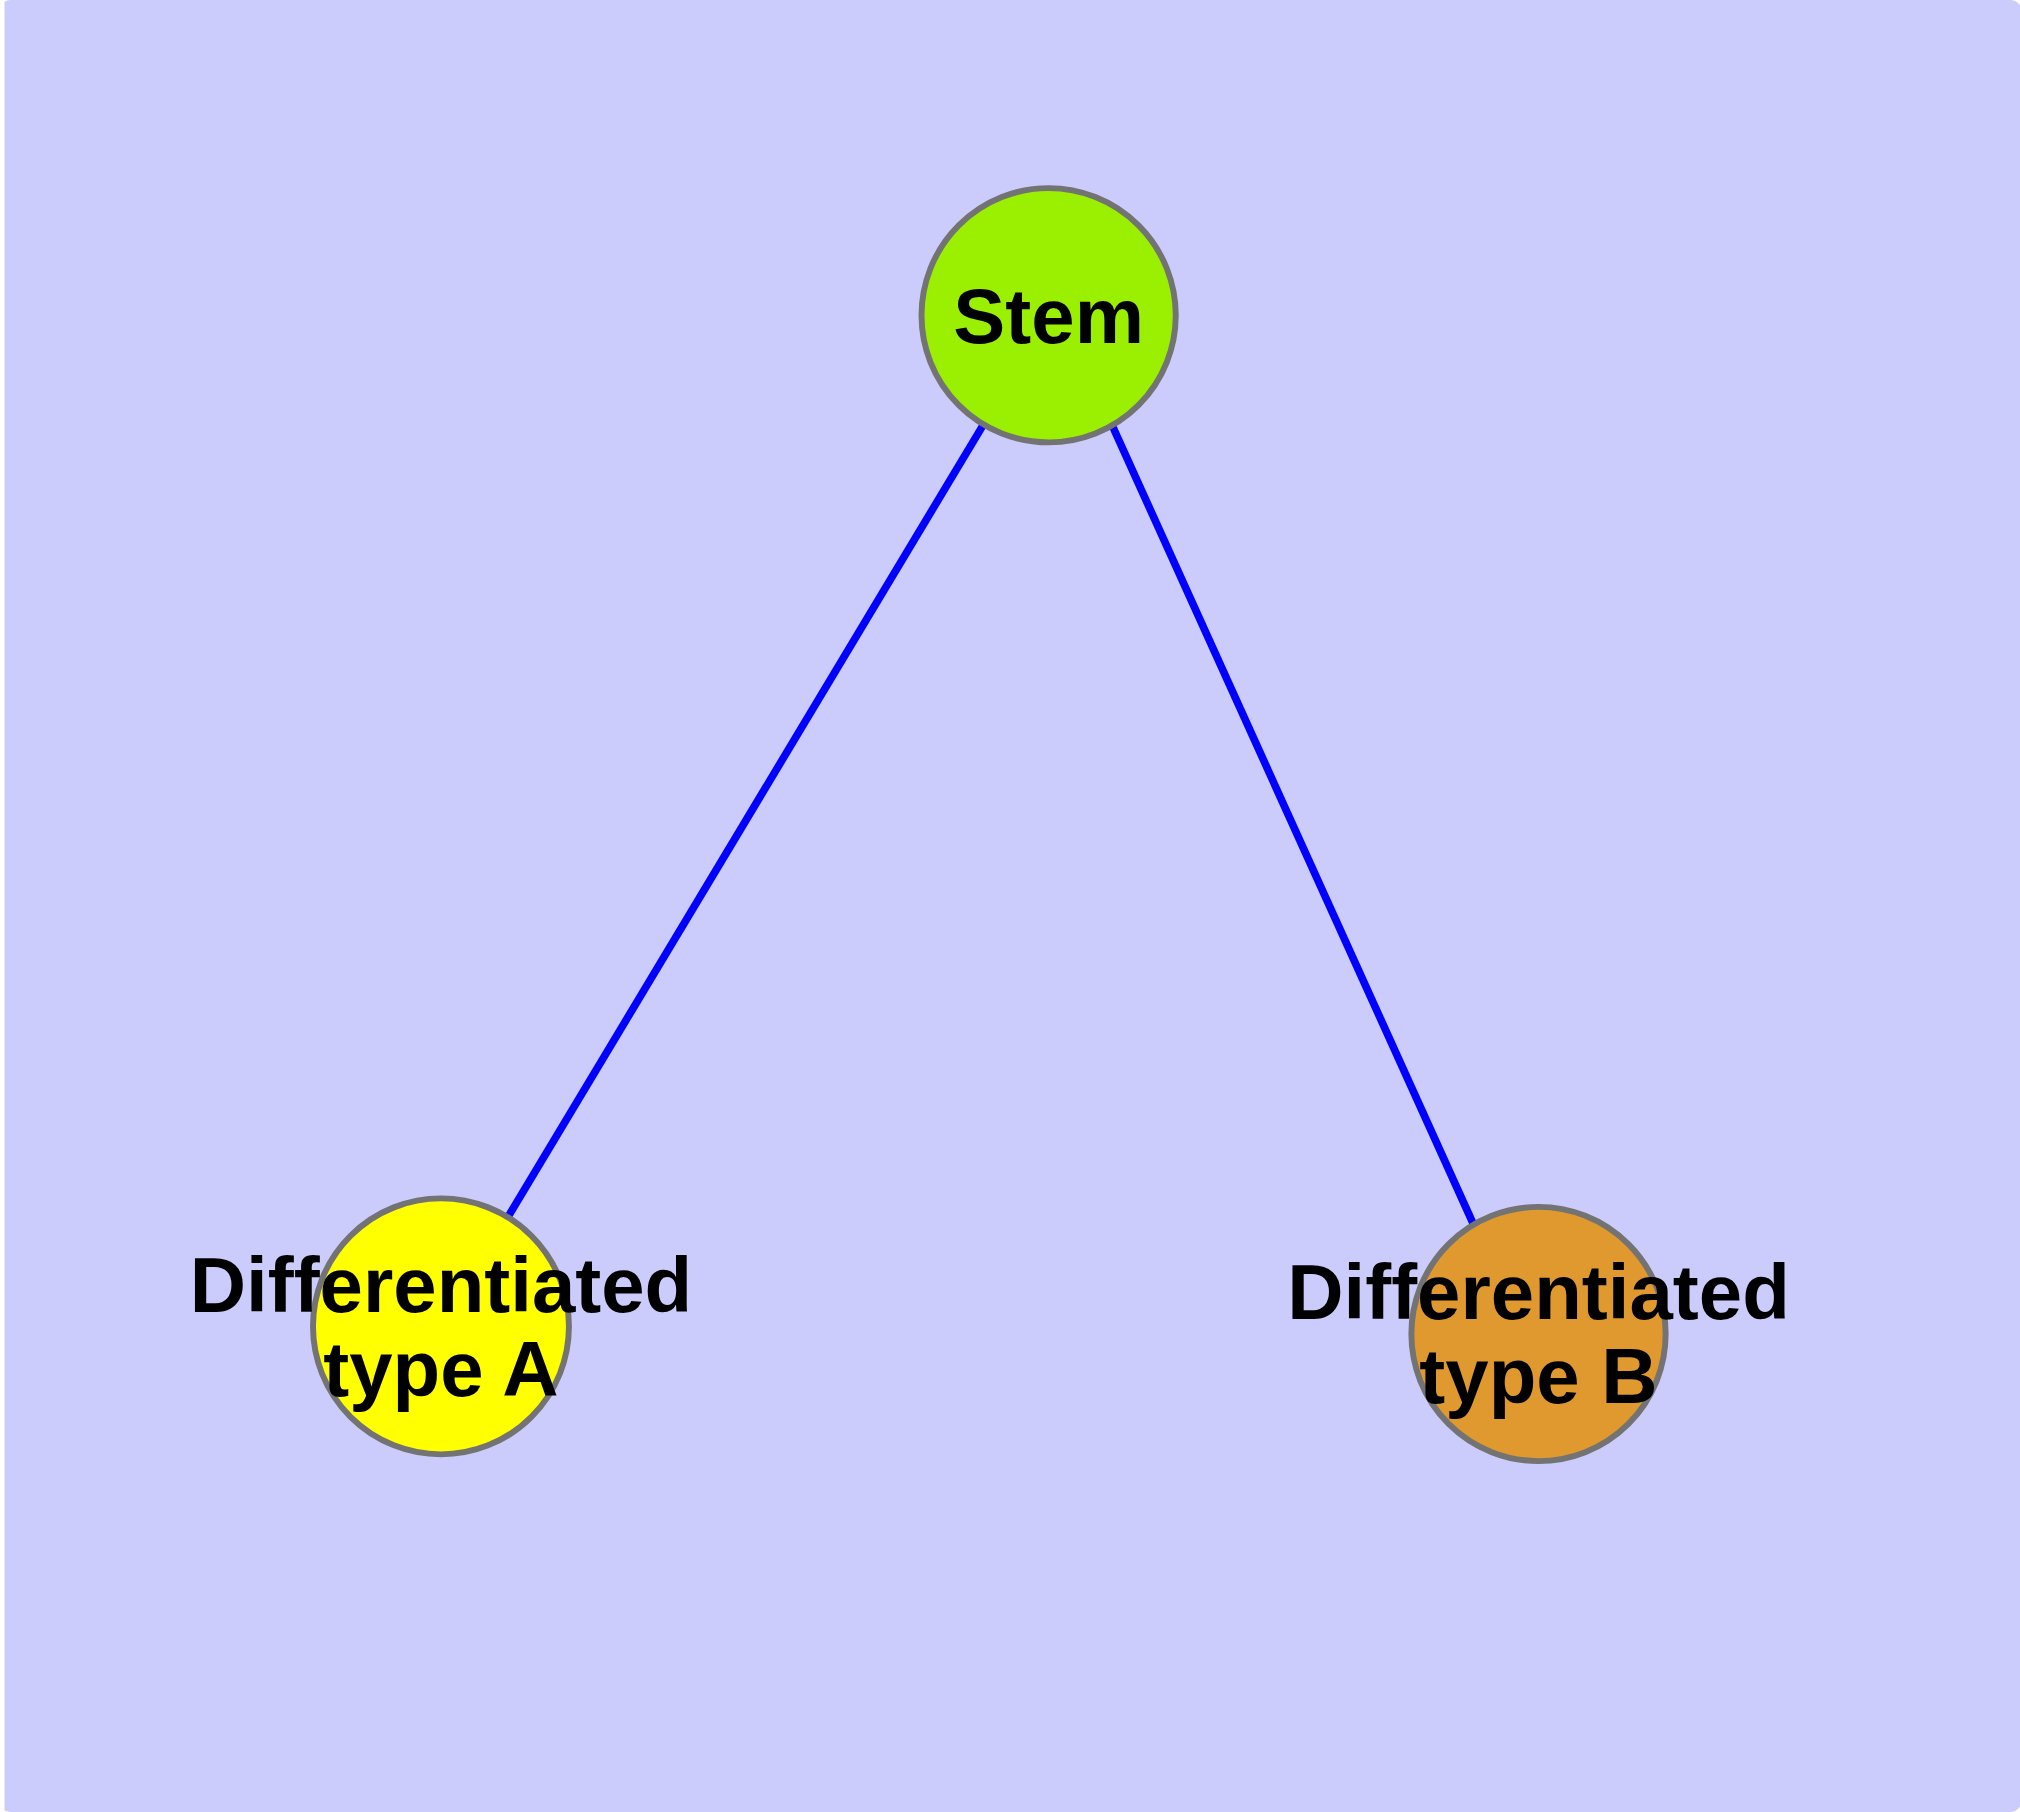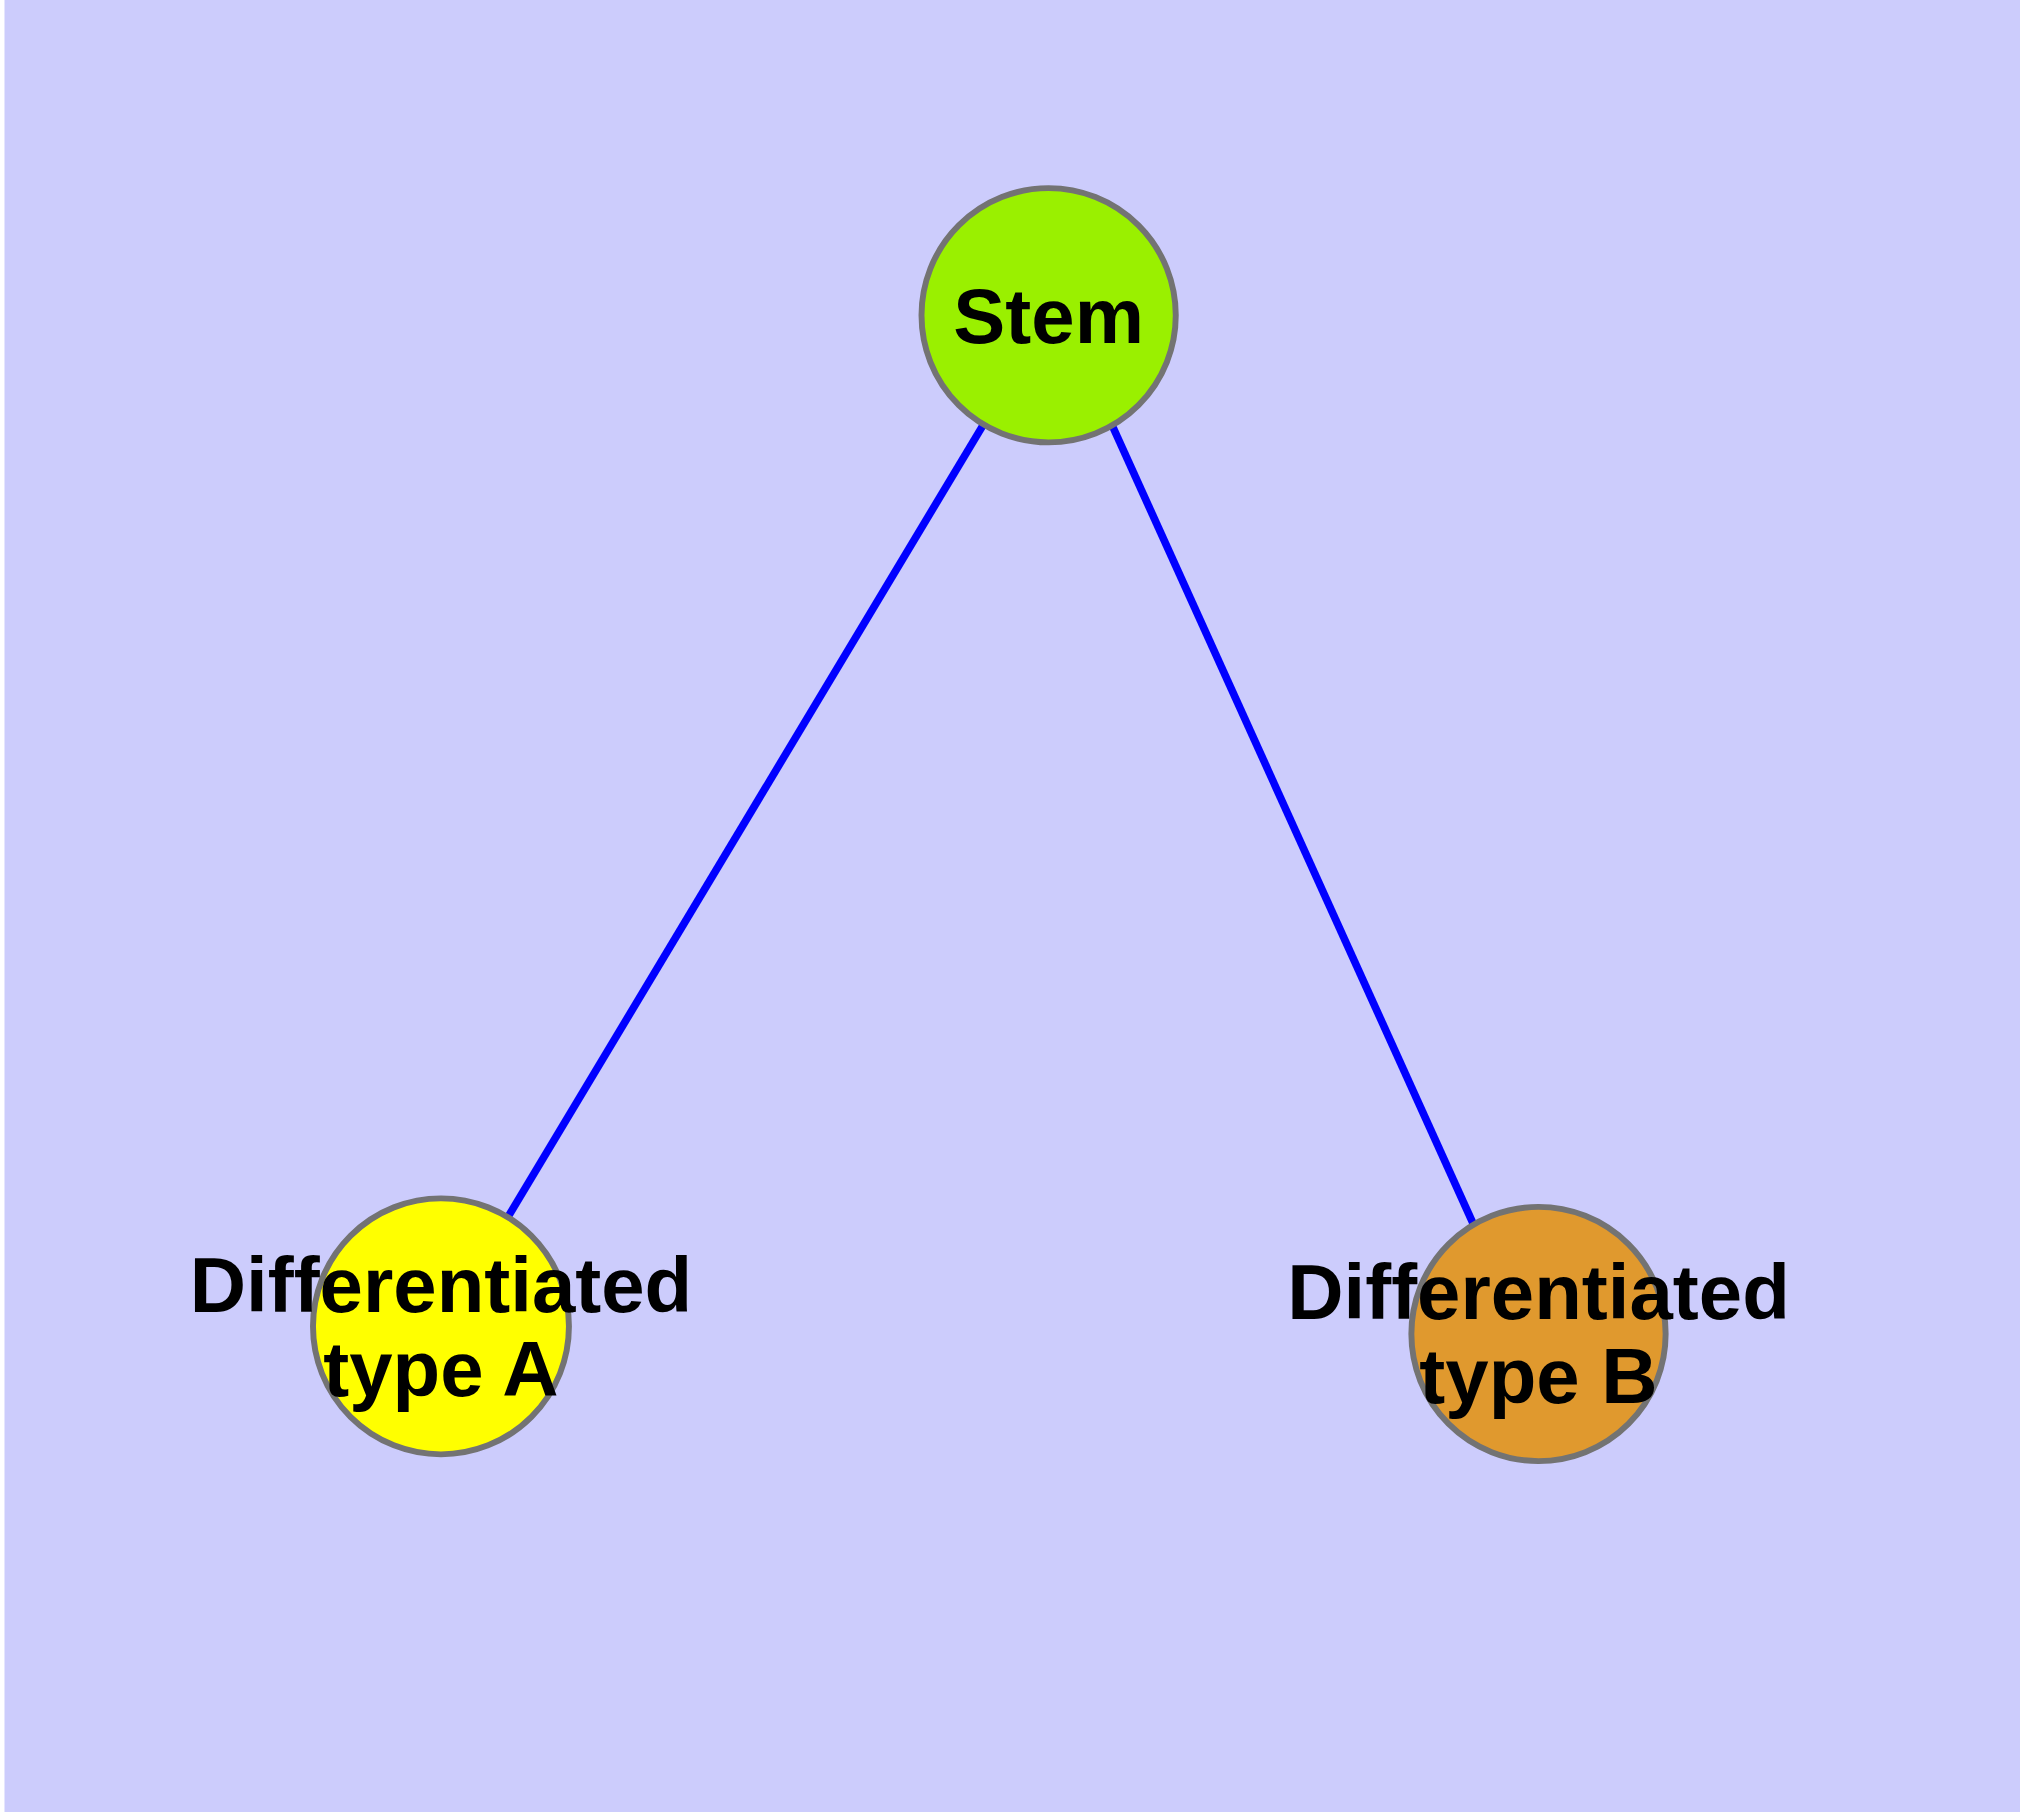--- a/index.html
+++ b/index.html
@@ -7,20 +7,21 @@
     margin: 0;
     padding: 0;
     background: #ffffff;
   }
   #stage {
     position: relative;
     width: 2021px;
     height: 1812px;
     background: #ffffff;
     overflow: hidden;
+    border-radius: 10px;
   }
   #graph-svg {
     position: absolute;
     left: 0;
     top: 0;
     width: 2021px;
     height: 1812px;
     display: block;
   }
   .node-label {

